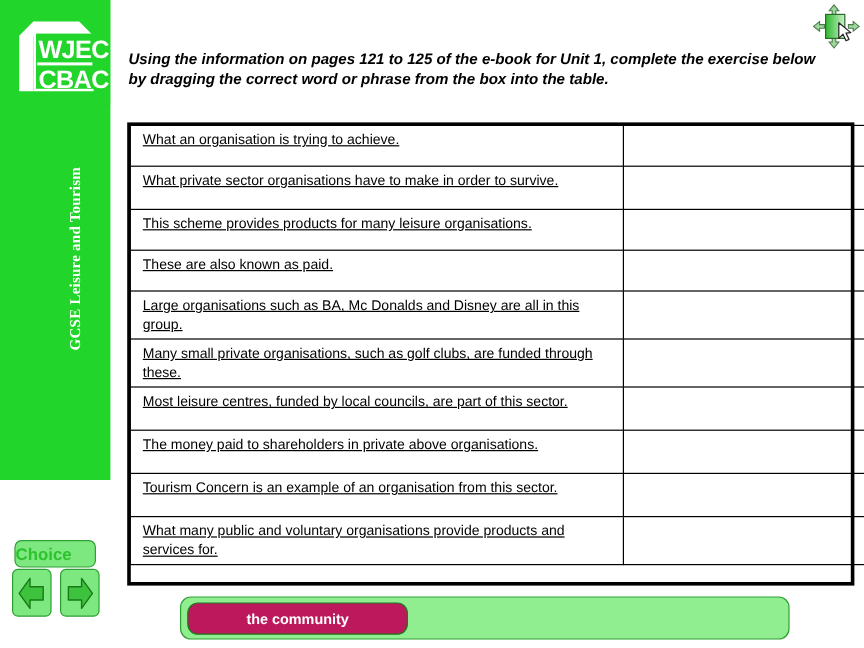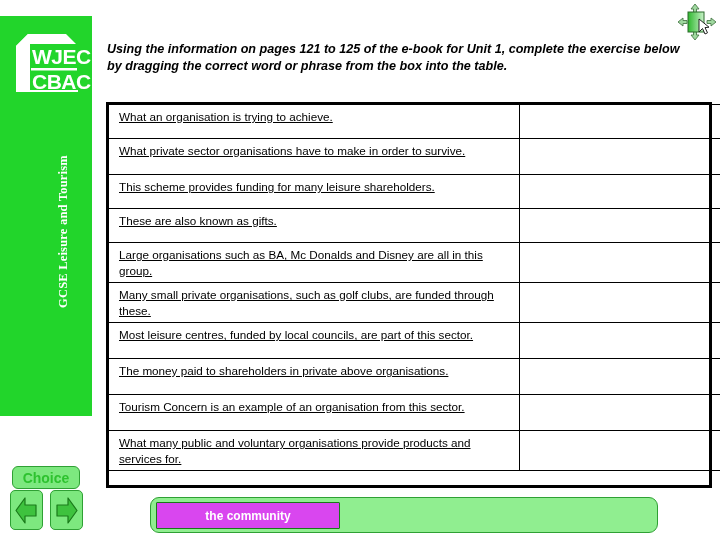--- a/index.html
+++ b/index.html
@@ -14,21 +14,21 @@
     position: relative;
     width: 720px;
     height: 540px;
     overflow: hidden;
     background: #ffffff;
   }
 
   
   .sidebar {
     position: absolute;
-    left: 0; top: 16px;
+    left: 0; top: 0;
     width: 92px;
     height: 400px;
     background: #22d52b;
   }
   .logo-box {
     position: absolute;
     left: 0; top: 0;
     width: 92px;
     height: 88px;
   }
@@ -58,21 +58,21 @@
     top: 450px;
     width: 68px;
     height: 23px;
     background: #7de87f;
     border: 1px solid #2fa034;
     border-radius: 6px;
     color: #2ec22f;
     font-weight: bold;
     font-size: 14px;
     line-height: 23px;
-    text-align: center;
+    text-align: left;
     box-sizing: border-box;
   }
 
   .nav-btn {
     position: absolute;
     top: 474px;
     width: 33px;
     height: 40px;
     background: #7de87f;
     border: 1px solid #2fa034;
@@ -166,23 +166,23 @@
     border: 1px solid #2fa034;
     border-radius: 9px;
     box-sizing: border-box;
   }
   .chip {
     position: absolute;
     left: 5px;
     top: 4px;
     width: 184px;
     height: 27px;
-    background: #d946ef;
+    background: #be185d;
     border: 1px solid #1a7a1a;
-    border-radius: 1px;
+    border-radius: 9px;
     color: #ffffff;
     font-size: 12px;
     font-weight: bold;
     line-height: 27px;
     text-align: center;
     box-sizing: border-box;
   }
   .bank-note {
     position: absolute;
     left: 232px;
@@ -256,25 +256,25 @@
     <tbody>
       <tr class="r-1">
         <td class="c-term">What an organisation is trying to achieve.</td>
         <td class="c-drop"></td>
       </tr>
       <tr class="r-2">
         <td class="c-term">What private sector organisations have to make in order to survive.</td>
         <td class="c-drop"></td>
       </tr>
       <tr class="r-1">
-        <td class="c-term">This scheme provides funding for many leisure shareholders.</td>
+        <td class="c-term">This scheme provides products for many leisure organisations.</td>
         <td class="c-drop"></td>
       </tr>
       <tr class="r-1">
-        <td class="c-term">These are also known as gifts.</td>
+        <td class="c-term">These are also known as paid.</td>
         <td class="c-drop"></td>
       </tr>
       <tr class="r-2">
         <td class="c-term">Large organisations such as BA, Mc Donalds and Disney are all in this group.</td>
         <td class="c-drop"></td>
       </tr>
       <tr class="r-2">
         <td class="c-term">Many small private organisations, such as golf clubs, are funded through these.</td>
         <td class="c-drop"></td>
       </tr>

